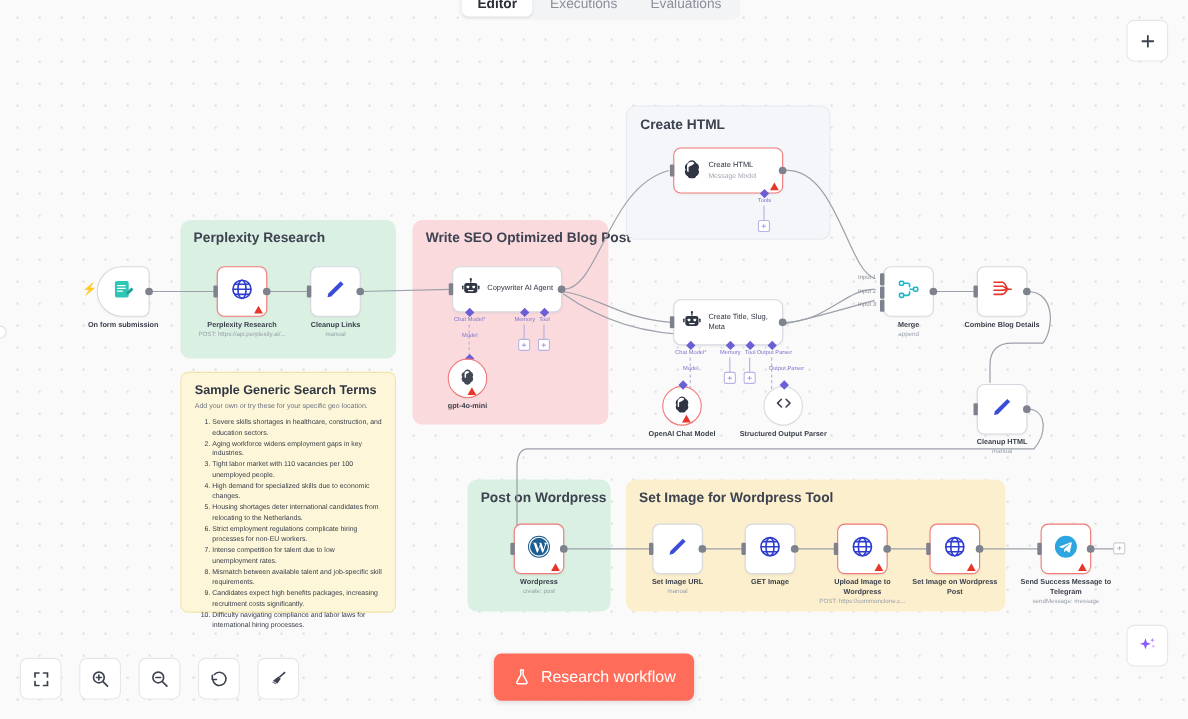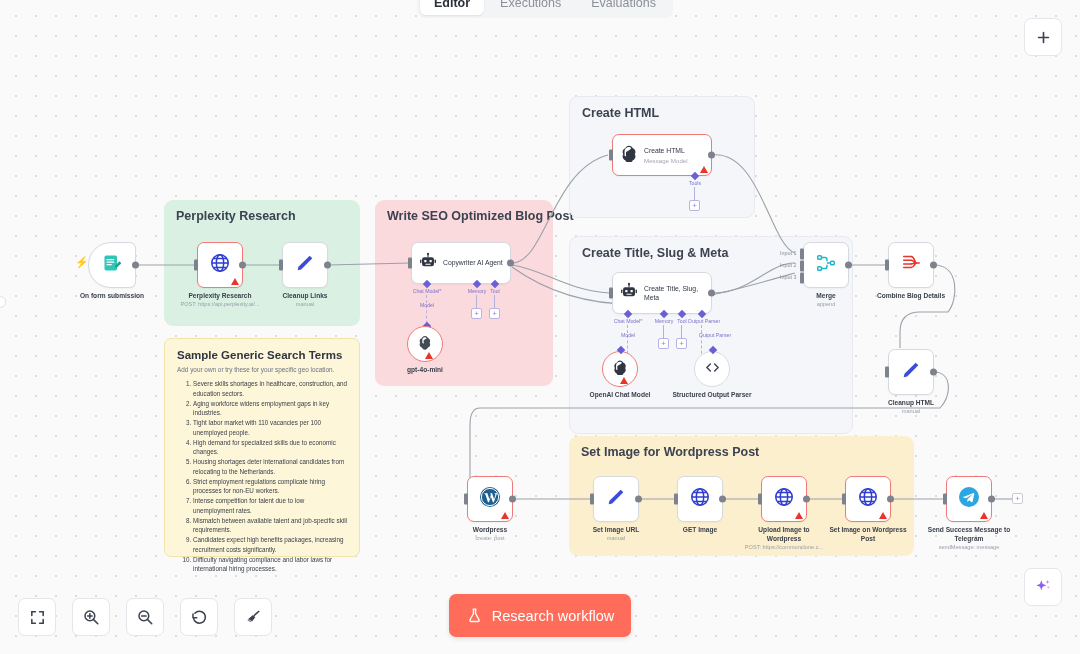--- a/index.html
+++ b/index.html
@@ -194,27 +194,27 @@
   </div>
 
   <div class="group" style="left:375px; top:200px; width:178px; height:186px; background:#fadadd;">
     <div class="group-title">Write SEO Optimized Blog Post</div>
   </div>
 
   <div class="group" style="left:569px; top:96px; width:186px; height:122px; background:#f4f6fa; border:1px solid #e8eaef;">
     <div class="group-title">Create HTML</div>
   </div>
 
-  <div class="group" style="left:569px; top:236px; width:284px; height:198px; background:#f4f6fa; border:1px solid #e8eaef;">
-    <div class="group-title">Create Title, Slug &amp; Meta</div>
-  </div>
-
+
+  <div class="group" style="left:425px; top:436px; width:130px; height:120px; background:#d9f0e2;">
+    <div class="group-title">Post on Wordpress</div>
+  </div>
 
   <div class="group" style="left:569px; top:436px; width:345px; height:120px; background:#fbefcd;">
-    <div class="group-title">Set Image for Wordpress Post</div>
+    <div class="group-title">Set Image for Wordpress Tool</div>
   </div>
 
   <div class="sticky" style="left:164px; top:338px; width:196px; height:219px;">
     <h3>Sample Generic Search Terms</h3>
     <div class="sub">Add your own or try these for your specific geo location.</div>
     <ol>
       <li>Severe skills shortages in healthcare, construction, and education sectors.</li>
       <li>Aging workforce widens employment gaps in key industries.</li>
       <li>Tight labor market with 110 vacancies per 100 unemployed people.</li>
       <li>High demand for specialized skills due to economic changes.</li>

